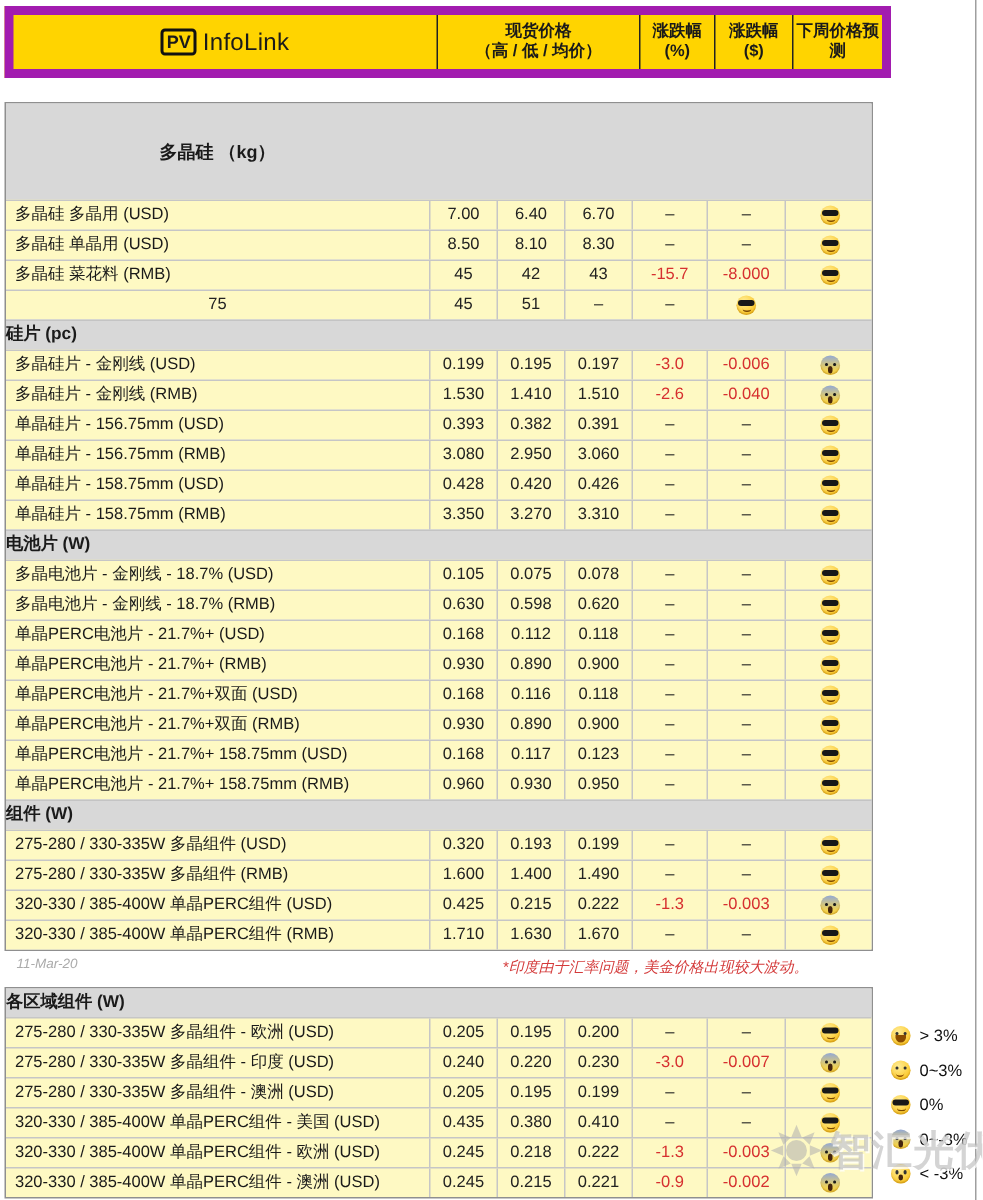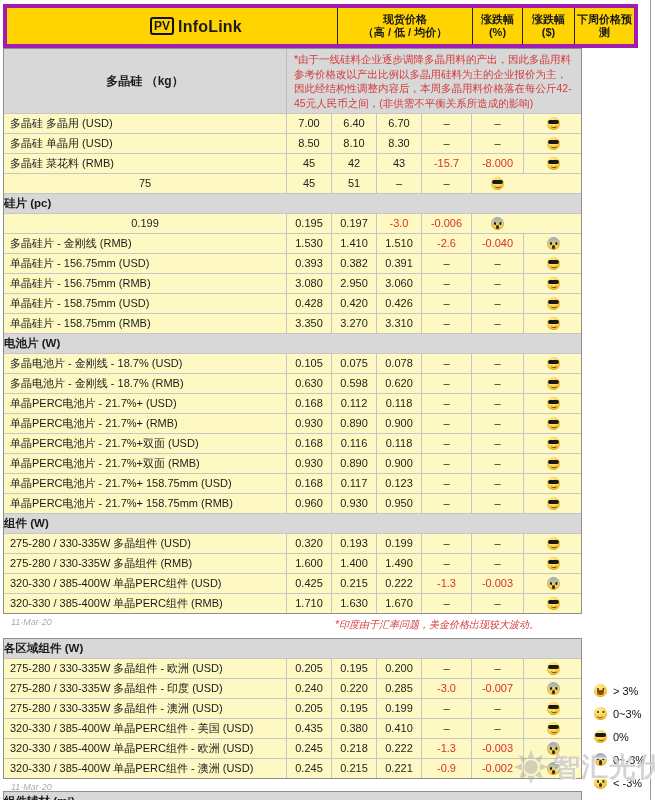--- a/index.html
+++ b/index.html
@@ -1,29 +1,29 @@
 <!DOCTYPE html>
 <html><head>
 <meta charset="utf-8">
 <style>
   html,body{margin:0;padding:0;background:#fff;}
   #page{position:relative;width:655px;height:800px;background:#fff;overflow:hidden;
         font-family:"Liberation Sans","DejaVu Sans",sans-serif;color:#1a1a1a;}
   #page::after{content:"";position:absolute;right:4px;top:0;bottom:0;width:1px;background:#9f9f9f;}
 
   
-  .hrow{position:relative;margin:4px 0 0 3px;width:579px;display:grid;
+  .hrow{position:relative;margin:4px 0 16px 3px;width:579px;display:grid;
         grid-template-columns:282px 135px 50px 52px 60px;
-        background:#ffd400;border:4px solid #a21caf;box-sizing:content-box;height:36px;padding-left:48px;}
+        background:#ffd400;border:6px solid #a21caf;box-sizing:content-box;height:36px;}
   .hcell{display:flex;flex-direction:column;align-items:center;justify-content:center;
          border-left:1px solid #222;font-weight:bold;font-size:11px;line-height:13px;text-align:center;}
   .hcell:first-child{border-left:none;}
   .logo{display:flex;align-items:center;gap:4px;}
   .pvbox{border:2px solid #111;border-radius:3px;padding:0 2px;font-weight:bold;font-size:12px;line-height:14px;}
-  .brand{font-weight:bold;font-size:16px;letter-spacing:.2px;}
+  .brand{font-weight:normal;font-size:16px;letter-spacing:.2px;}
 
   
   #blocks{margin-left:3px;width:579px;}
   .tbl{border:1px solid #8f8f8f;background:#fff;}
   .srow.bar{height:19px;line-height:19px;background:#d8d8d8;text-align:left;
             font-weight:bold;font-size:11.5px;border-top:1px solid #c4c4c4;}
   .tbl > :first-child{border-top:none;}
   .noterow{display:grid;grid-template-columns:282px 1fr;background:#d8d8d8;min-height:64px;}
   .noterow .titlecell{display:flex;align-items:center;justify-content:center;
                       font-weight:bold;font-size:12px;}
@@ -109,21 +109,20 @@
     </div>
     <div class="hcell">
       <span>下周价格预测</span>
     </div>
   </div>
 
   <div id="blocks">
       <div class="tbl">
         <div class="noterow">
           <div class="titlecell">多晶硅 （kg）</div>
-          <div class="notecell">*由于一线硅料企业逐步调降多晶用料的产出，因此多晶用料参考价格改以产出比例以多晶用硅料为主的企业报价为主，因此经结构性调整内容后，本周多晶用料价格落在每公斤42-45元人民币之间，(非供需不平衡关系所造成的影响)</div>
         </div>
         <div class="row">
           <div class="cell name">多晶硅 多晶用 (USD)</div>
           <div class="cell num">7.00</div>
           <div class="cell num">6.40</div>
           <div class="cell num">6.70</div>
           <div class="cell num">–</div>
           <div class="cell num">–</div>
           <div class="cell fc">
             <span class="face face-sun"></span>
@@ -156,20 +155,21 @@
           <div class="cell num">45</div>
           <div class="cell num">51</div>
           <div class="cell num">–</div>
           <div class="cell num">–</div>
           <div class="cell fc">
             <span class="face face-sun"></span>
           </div>
         </div>
         <div class="srow bar">硅片 (pc)</div>
         <div class="row">
+          <div class="cell name">多晶硅片 - 金刚线 (USD)</div>
           <div class="cell num">0.199</div>
           <div class="cell num">0.195</div>
           <div class="cell num">0.197</div>
           <div class="cell num neg">-3.0</div>
           <div class="cell num neg">-0.006</div>
           <div class="cell fc">
             <span class="face face-scream"></span>
           </div>
         </div>
         <div class="row">
@@ -376,21 +376,21 @@
           <div class="cell num">–</div>
           <div class="cell num">–</div>
           <div class="cell fc">
             <span class="face face-sun"></span>
           </div>
         </div>
         <div class="row">
           <div class="cell name">275-280 / 330-335W  多晶组件 - 印度 (USD)</div>
           <div class="cell num">0.240</div>
           <div class="cell num">0.220</div>
-          <div class="cell num">0.285</div>
+          <div class="cell num">0.230</div>
           <div class="cell num neg">-3.0</div>
           <div class="cell num neg">-0.007</div>
           <div class="cell fc">
             <span class="face face-scream"></span>
           </div>
         </div>
         <div class="row">
           <div class="cell name">275-280 / 330-335W  多晶组件 - 澳洲 (USD)</div>
           <div class="cell num">0.205</div>
           <div class="cell num">0.195</div>

